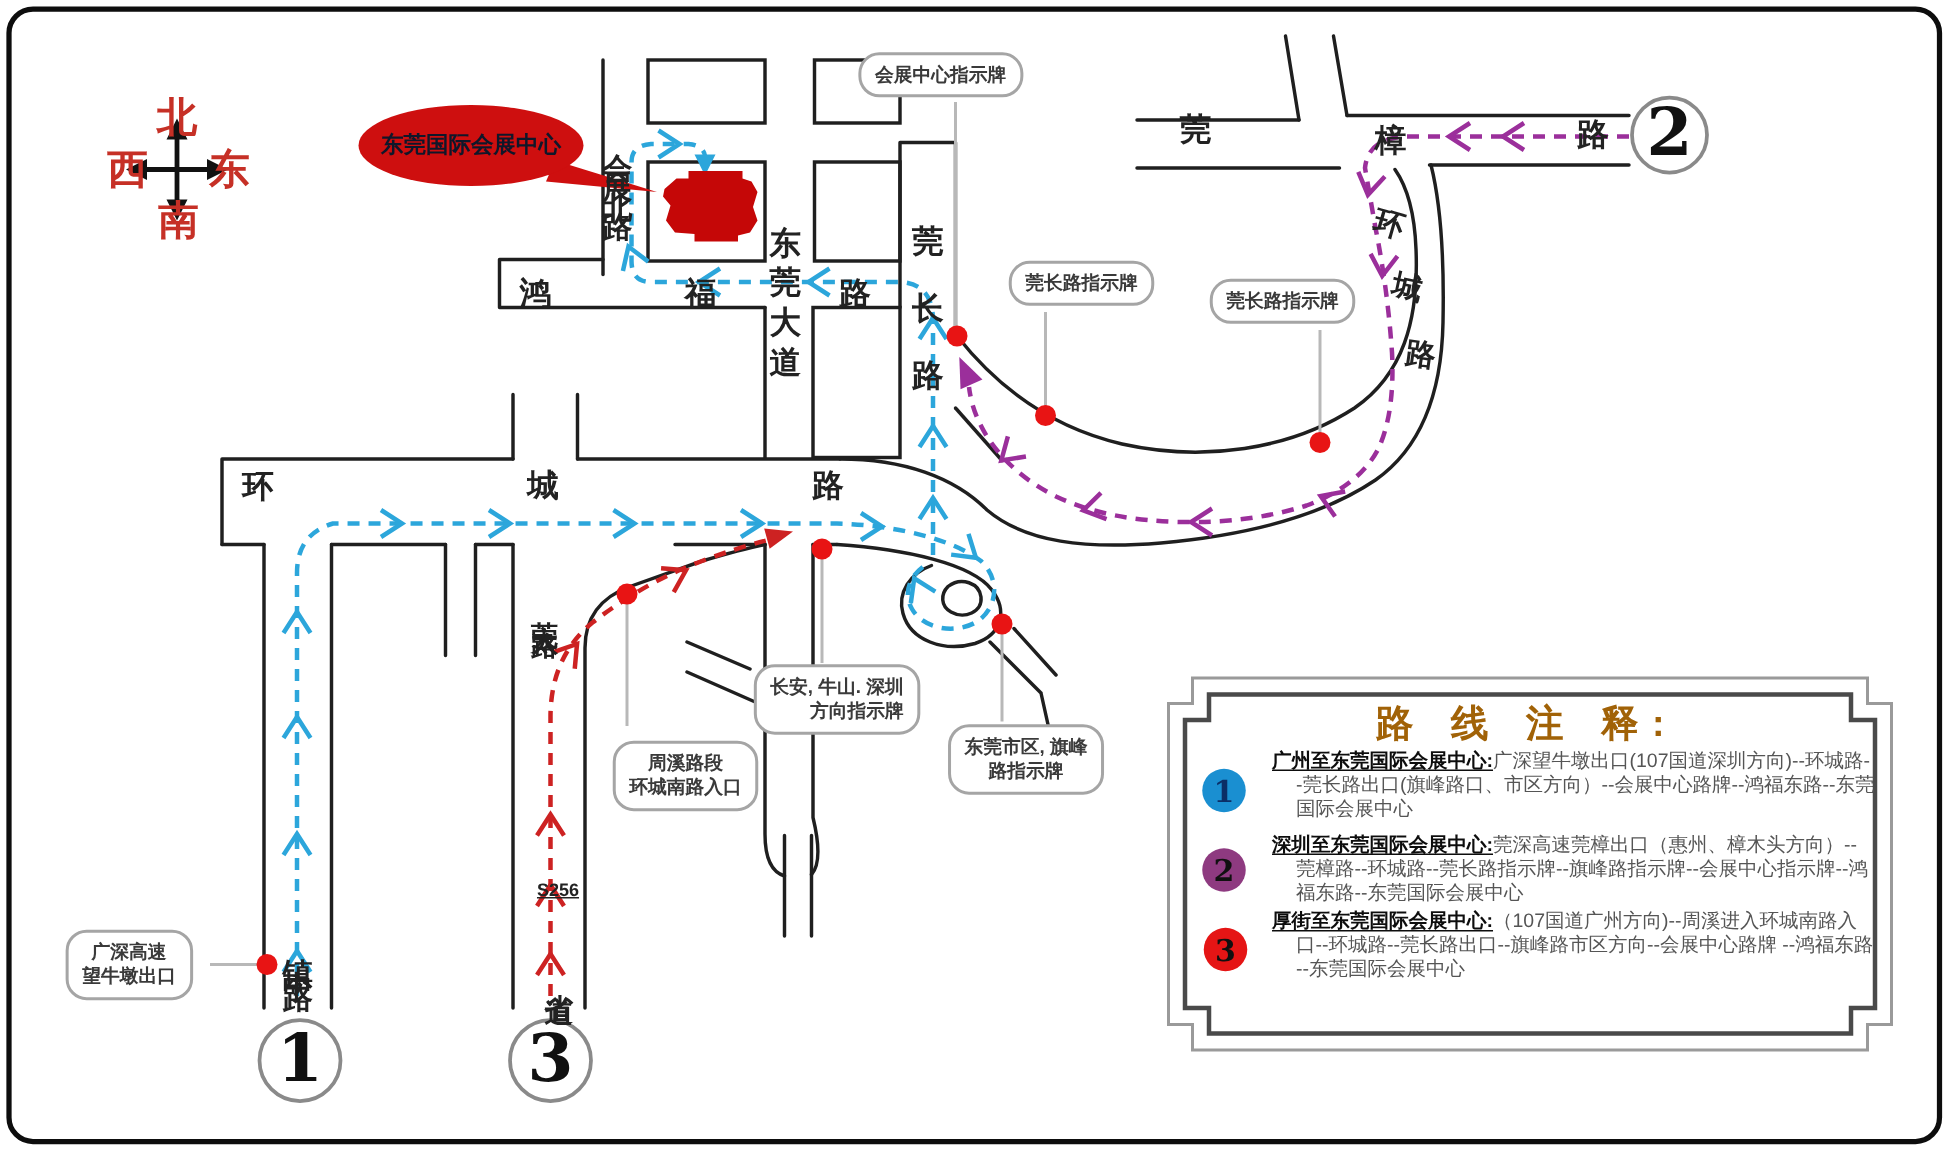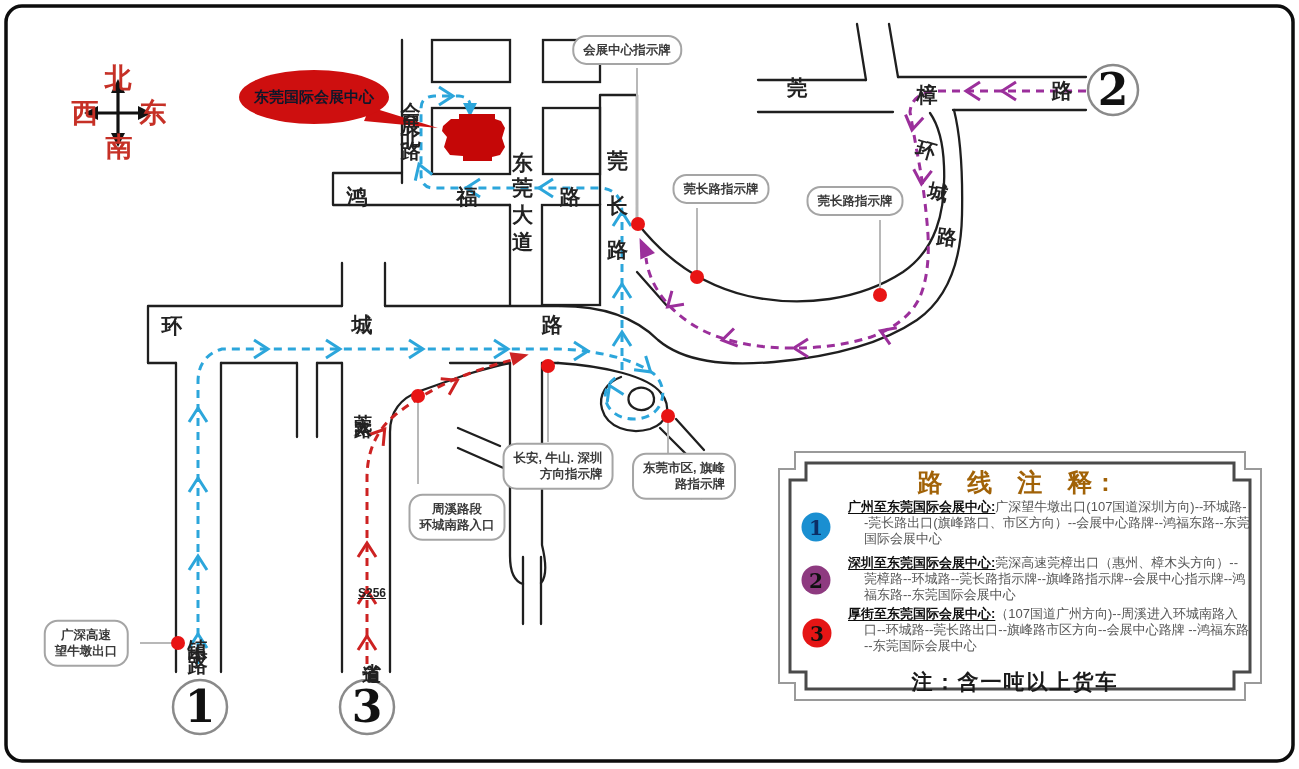--- a/index.html
+++ b/index.html
@@ -228,21 +228,21 @@
   <span>莞长路指示牌</span>
 </div>
 <div class="bubble" style="left:558px;top:466px;text-align:right;">
   <div>长安, 牛山. 深圳</div>
   <div>方向指示牌</div>
 </div>
 <div class="bubble" style="left:457px;top:517px;">
   <div>周溪路段</div>
   <div>环城南路入口</div>
 </div>
-<div class="bubble" style="left:684px;top:476px;text-align:right;">
+<div class="bubble" style="left:684px;top:506px;">
   <div>东莞市区, 旗峰</div>
   <div>路指示牌</div>
 </div>
 <div class="bubble" style="left:86px;top:643px;">
   <div>广深高速</div>
   <div>望牛墩出口</div>
 </div>
 
 <div class="bignum" style="left:200px;top:706px;">1</div>
 <div class="bignum" style="left:1113px;top:89px;">2</div>
@@ -258,15 +258,14 @@
 <div class="legend-circle lc2" style="left:816px;top:580px;">2</div>
 <div class="legend-entry" style="left:848px;top:555px;">
   <p><span class="hd">深圳至东莞国际会展中心:</span><span>莞深高速莞樟出口（惠州、樟木头方向）--莞樟路--环城路--莞长路指示牌--旗峰路指示牌--会展中心指示牌--鸿福东路--东莞国际会展中心</span></p>
 </div>
 
 <div class="legend-circle lc3" style="left:817px;top:633px;">3</div>
 <div class="legend-entry" style="left:848px;top:606px;">
   <p><span class="hd">厚街至东莞国际会展中心:</span><span>（107国道广州方向)--周溪进入环城南路入口--环城路--莞长路出口--旗峰路市区方向--会展中心路牌 --鸿福东路 --东莞国际会展中心</span></p>
 </div>
 
-<div class="legend-note" style="left:1015px;top:682px;">注：含一吨以上货车</div>
 
 </div>
 
 </body></html>

